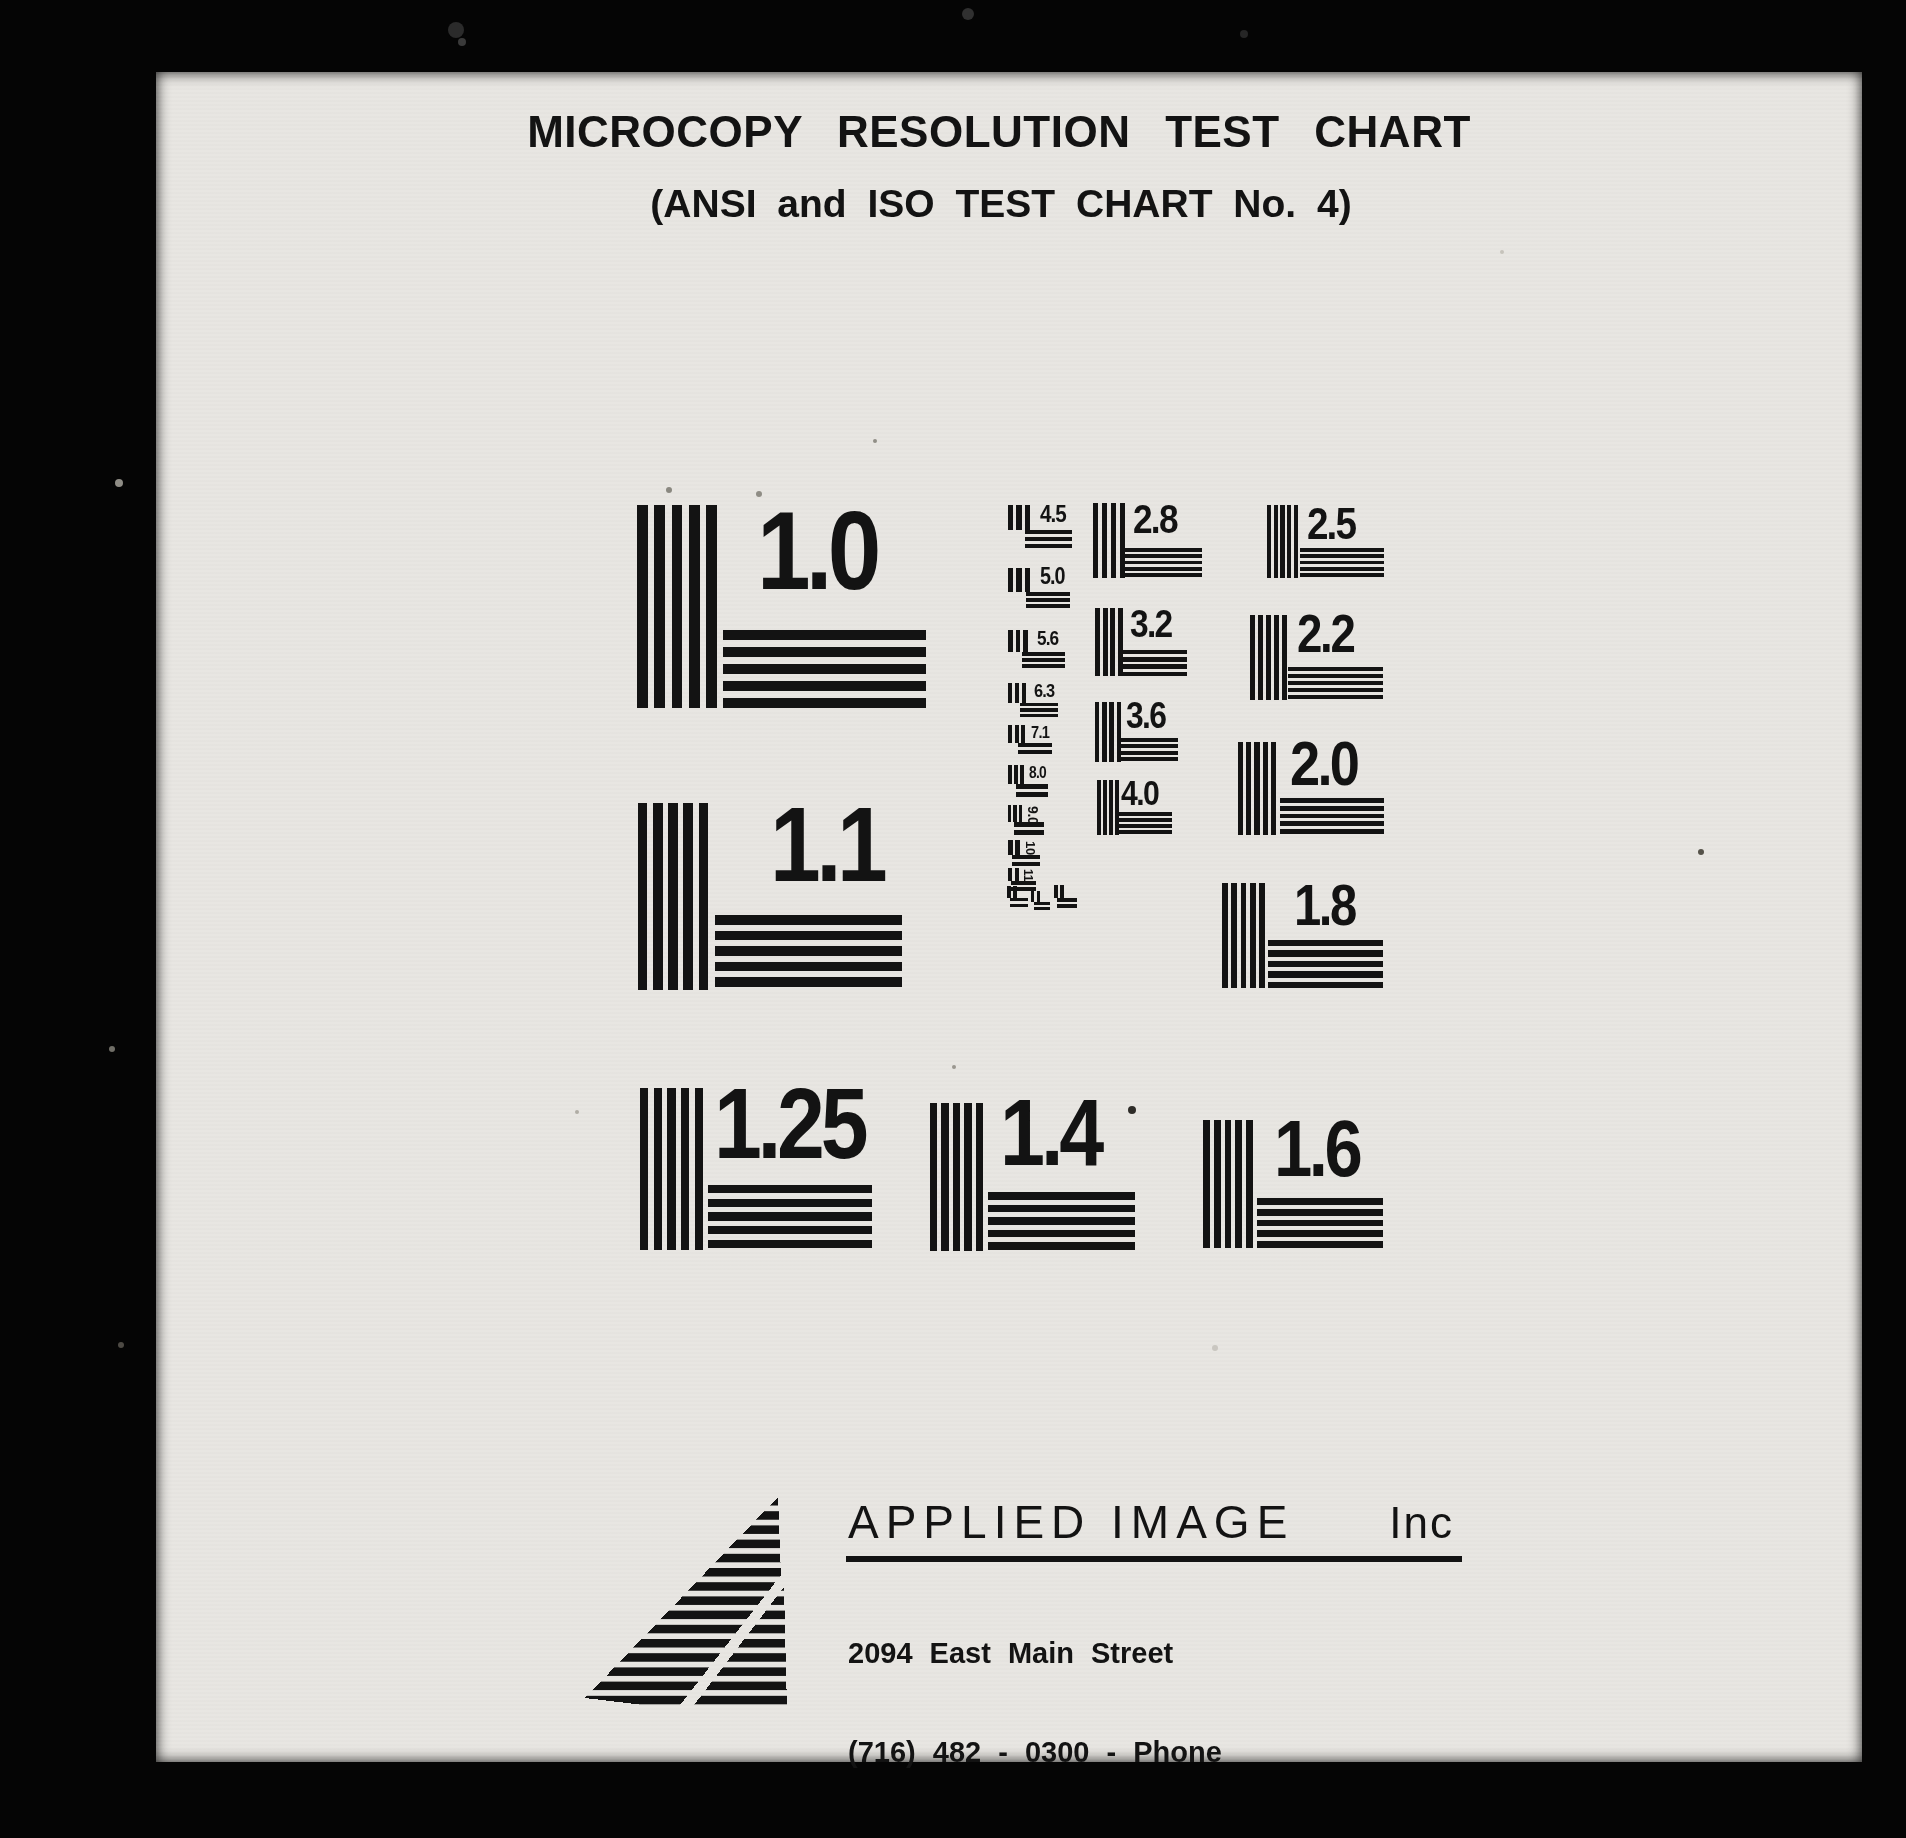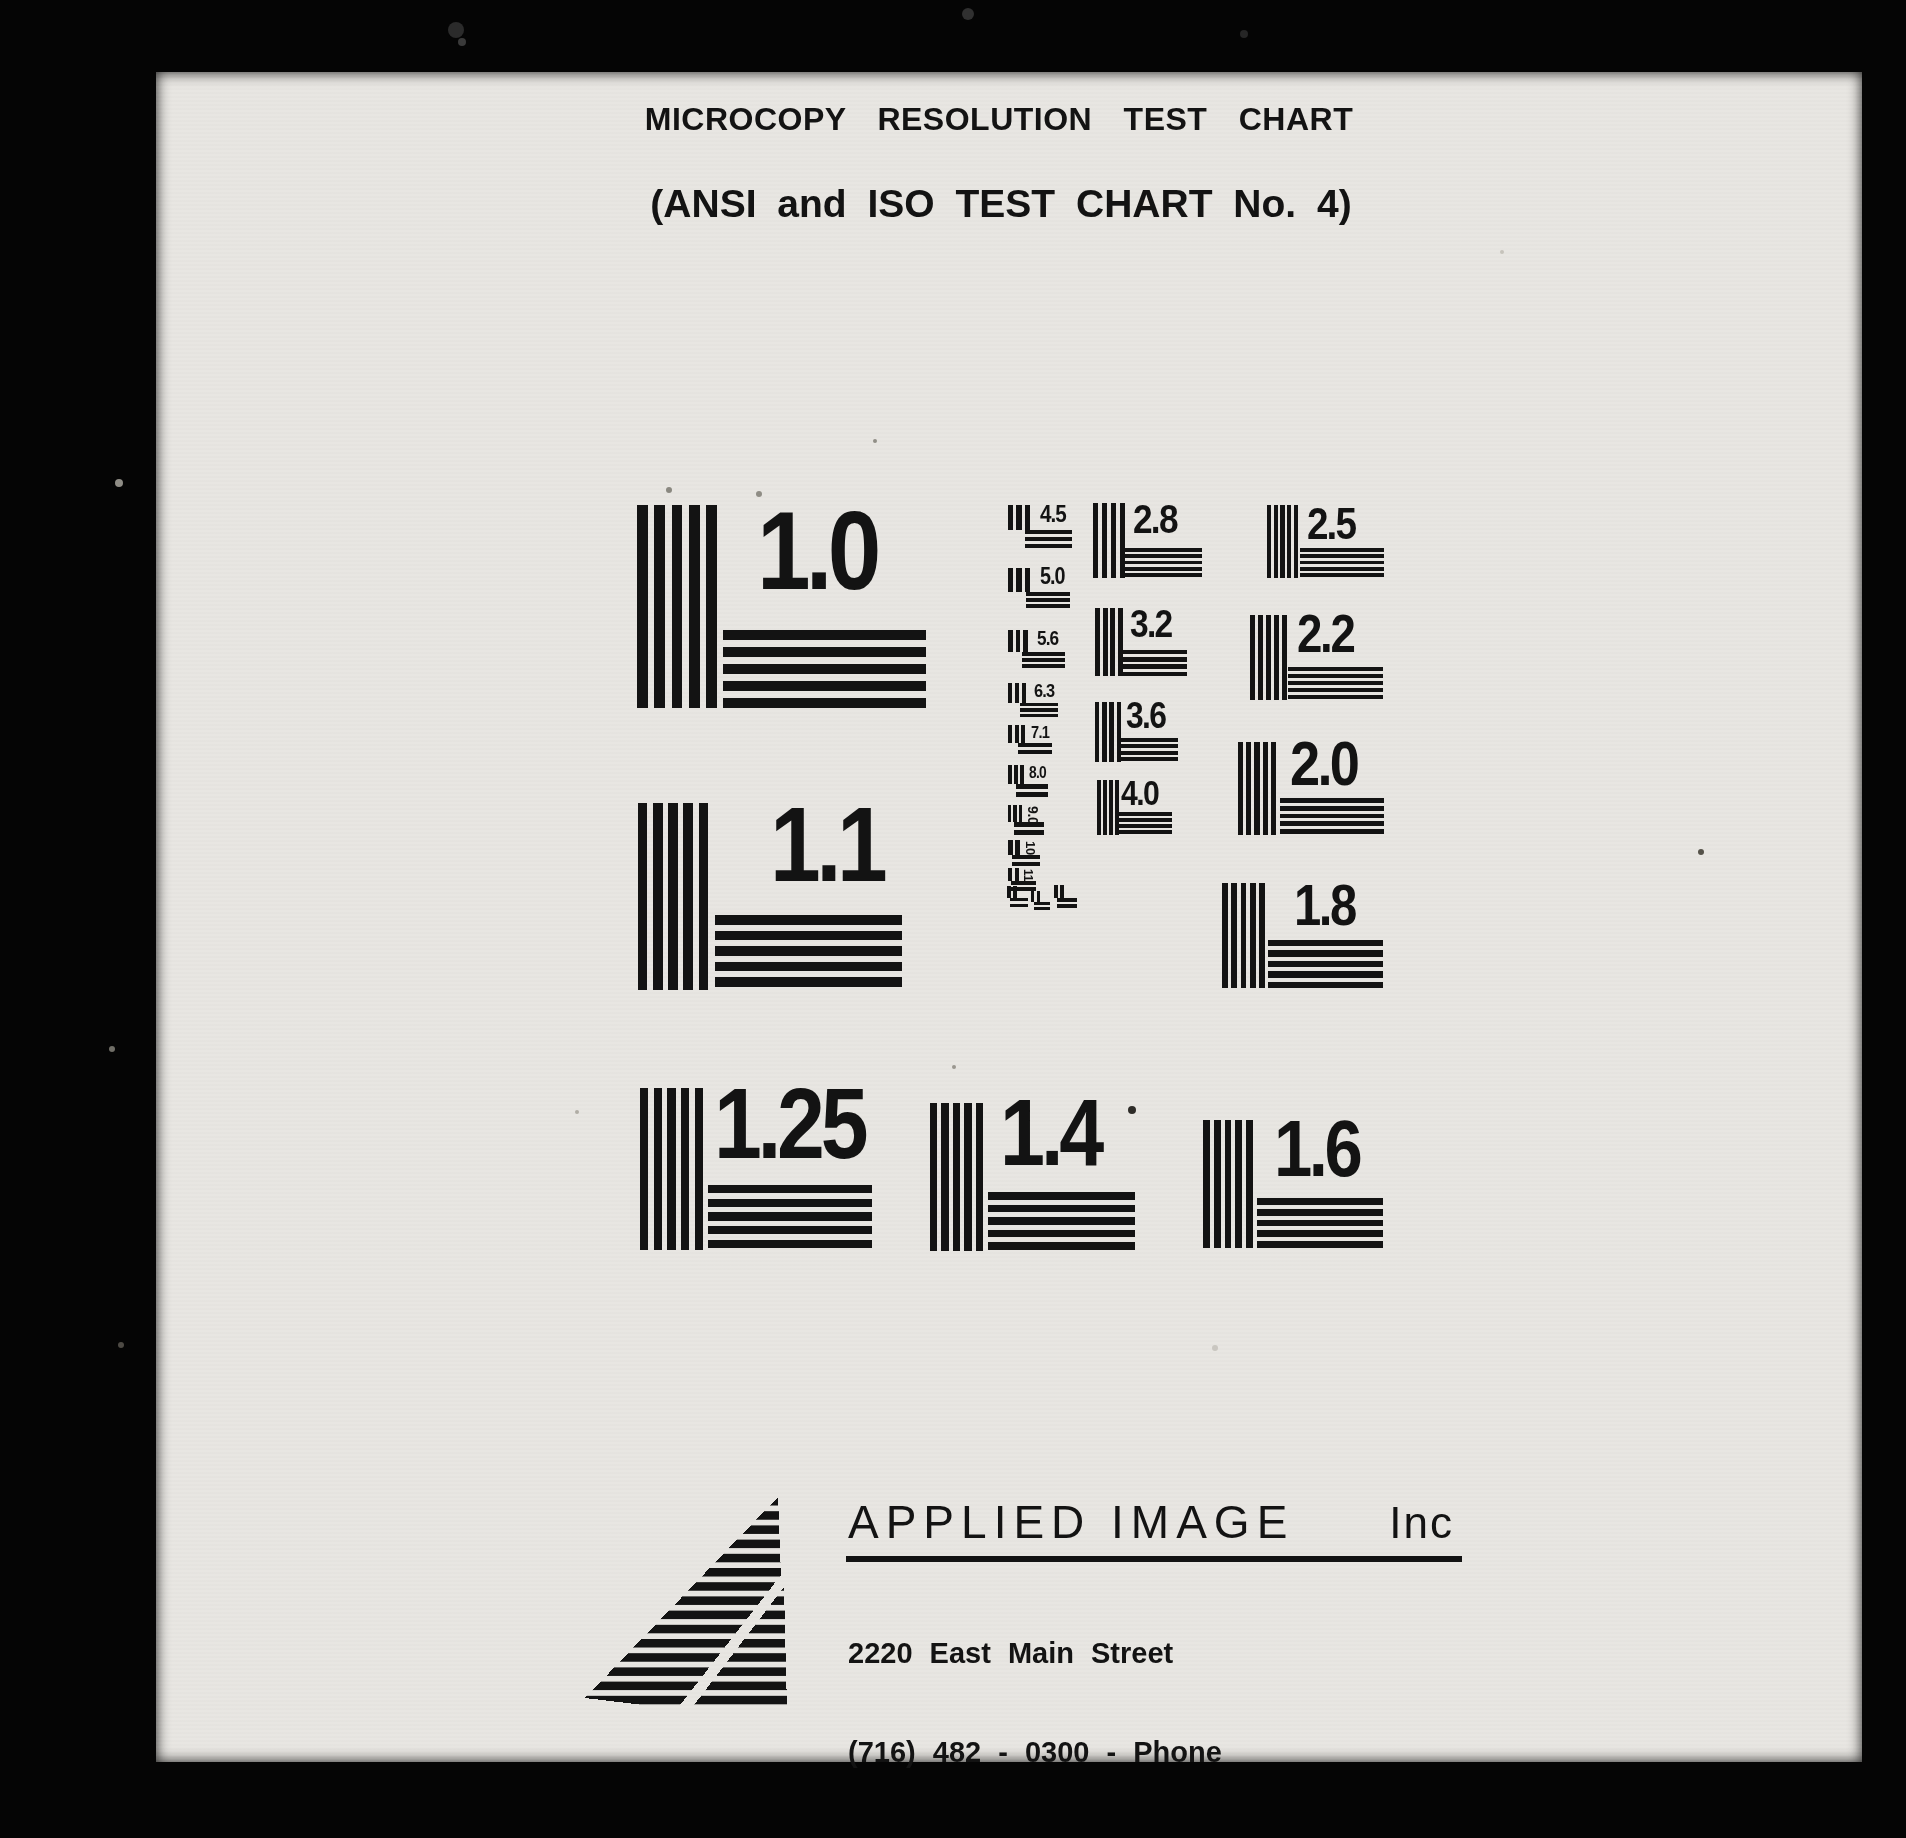--- a/index.html
+++ b/index.html
@@ -4,21 +4,21 @@
 <style>
   html,body{margin:0;padding:0;background:#000;}
   .canvas{position:relative;width:1906px;height:1838px;background:var(--bg,#050505);overflow:hidden;
           font-family:"Liberation Sans",sans-serif;}
   .paper{position:absolute;left:156px;top:72px;width:1706px;height:1690px;background:var(--paper,#e8e6e2);
          box-shadow:0 0 14px rgba(0,0,0,.9) inset;}
   .paper:after{content:"";position:absolute;inset:0;
          background:repeating-linear-gradient(180deg,rgba(0,0,0,.012) 0 2px,rgba(255,255,255,.012) 2px 4px);}
   .title,.subtitle{position:absolute;white-space:nowrap;transform:translateX(-50%);
          color:var(--ink,#131313);font-weight:700;line-height:1;}
-  .title{left:999px;top:103px;font-size:32px;letter-spacing:.5px;word-spacing:22px;}
+  .title{left:999px;top:110px;font-size:44px;letter-spacing:.5px;word-spacing:22px;}
   .subtitle{left:1001px;top:184px;font-size:39px;letter-spacing:0;word-spacing:10px;}
   .layer{position:absolute;left:0;top:0;width:100%;height:100%;padding-left:47px;}
   .bars,.tlabel,.speck{position:absolute;}
   .tlabel{color:var(--ink,#131313);font-weight:700;line-height:1;letter-spacing:-0.05em;
           transform:scaleX(.86);transform-origin:left top;white-space:nowrap;}
   .tlabel.rot{transform:rotate(90deg);transform-origin:left top;letter-spacing:-0.02em;}
   .speck{border-radius:50%;}
   .logo-svg{position:absolute;left:585px;top:1497px;}
   .brand{position:absolute;left:848px;top:1499px;display:flex;align-items:flex-start;gap:95px;
          color:var(--ink,#131313);}
@@ -190,17 +190,17 @@
     <polygon points="199,90 202,212 106,212" fill="url(#lstripes)"></polygon>
   </svg>
 
   <div class="brand">
     <span class="company">APPLIED IMAGE</span>
     <span class="suffix">Inc</span>
   </div>
   <div class="brand-rule"></div>
 
   <div class="address">
-    <div>2220 East Main Street</div>
+    <div>2094 East Main Street</div>
     <div>(716) 482 - 0300 - Phone</div>
     
   </div>
 </div>
 
 </body></html>

